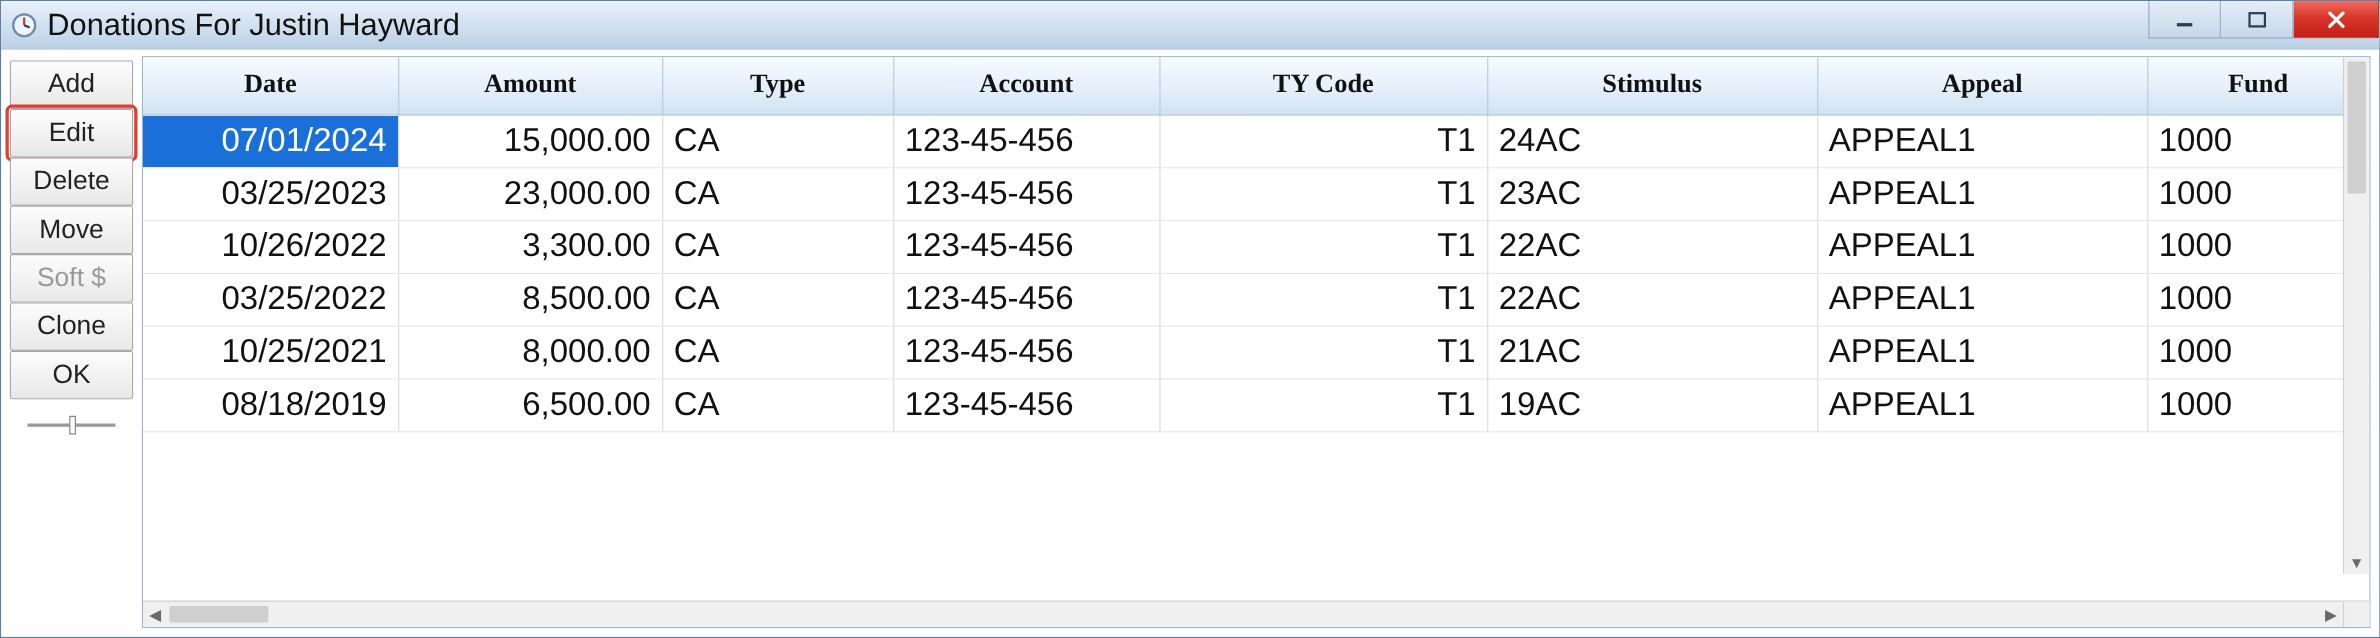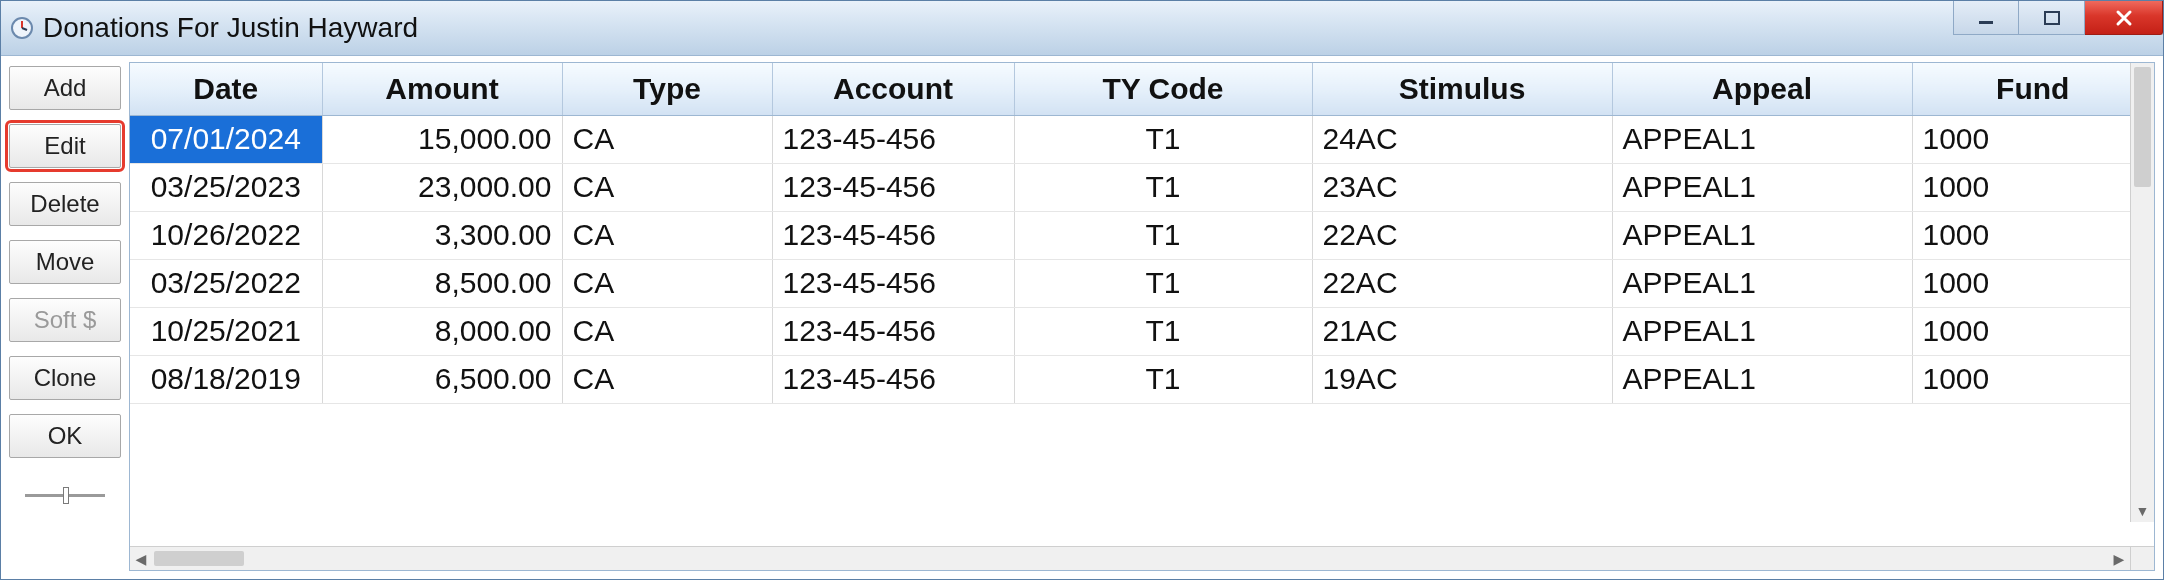--- a/index.html
+++ b/index.html
@@ -13,21 +13,21 @@
   .window {
     width: 2164px;
     height: 580px;
     border: 1px solid #5b7fa6;
     background: #fff;
     display: flex;
     flex-direction: column;
   }
   
   .titlebar {
-    height: 55px;
+    height: 44px;
     background: linear-gradient(to bottom, #e9f1fa 0%, #d6e4f2 40%, #bcd1e6 100%);
     border-bottom: 1px solid #9db7d2;
     display: flex;
     align-items: center;
     padding-left: 8px;
     position: relative;
   }
   .titlebar .app-icon {
     width: 26px; height: 26px;
     margin-right: 8px;
@@ -66,21 +66,21 @@
     flex: 1;
     display: flex;
     padding: 6px 8px 8px 8px;
     gap: 8px;
     min-height: 0;
   }
   .sidebar {
     width: 112px;
     display: flex;
     flex-direction: column;
-    gap: 14px;
+    gap: 0;
     padding-top: 4px;
   }
   .btn {
     height: 44px;
     border: 1px solid #a8a8a8;
     background: linear-gradient(to bottom, #fdfdfd, #e8e8e8);
     font-size: 24px;
     color: #222;
     cursor: default;
     border-radius: 2px;
@@ -122,45 +122,46 @@
   table.grid {
     border-collapse: collapse;
     width: 100%;
     table-layout: fixed;
   }
   .grid thead th {
     background: linear-gradient(to bottom, #f6fbff 0%, #e4effa 55%, #d2e2f3 100%);
     border-right: 1px solid #b4c8de;
     border-bottom: 1px solid #9db7d2;
     font-weight: 700;
-    font-size: 30px;
+    font-size: 24px;
     padding: 6px 10px;
     text-align: center;
     color: #111;
     height: 52px;
+    font-family: Liberation Serif, serif;
   }
   .grid tbody td {
     border-right: 1px solid #d8d8d8;
     border-bottom: 1px solid #e6e6e6;
     font-size: 30px;
     padding: 4px 10px;
     height: 48px;
     color: #111;
     white-space: nowrap;
     overflow: hidden;
   }
   .grid tbody tr.selected td.col-date {
     background: #1a6fd8;
     color: #fff;
   }
-  .col-date   { width: 192px; text-align:center; padding-left:6px;margin-left:12px;}
+  .col-date   { width: 232px; text-align:right; padding-left:6px;margin-left:12px;}
   .col-amount { width: 240px; text-align:right; padding-right:6px;}
   .col-type   { width: 210px; text-align:left; padding-left:4px;margin-top:17px;}
   .col-account{ width: 242px; text-align:left;}
-  .col-tycode { width: 298px; text-align:center;}
+  .col-tycode { width: 298px; text-align:right;}
   .col-stim   { width: 300px; text-align:left;}
   .col-appeal { width: 300px; text-align:left;}
   .col-fund   { width: auto;  text-align:left;}
 
   
   .vscroll {
     position:absolute; right:0; top:0; bottom:24px; width:24px;
     background:#f0f0f0; border-left:1px solid #cfcfcf;
   }
   .vscroll .vthumb {

